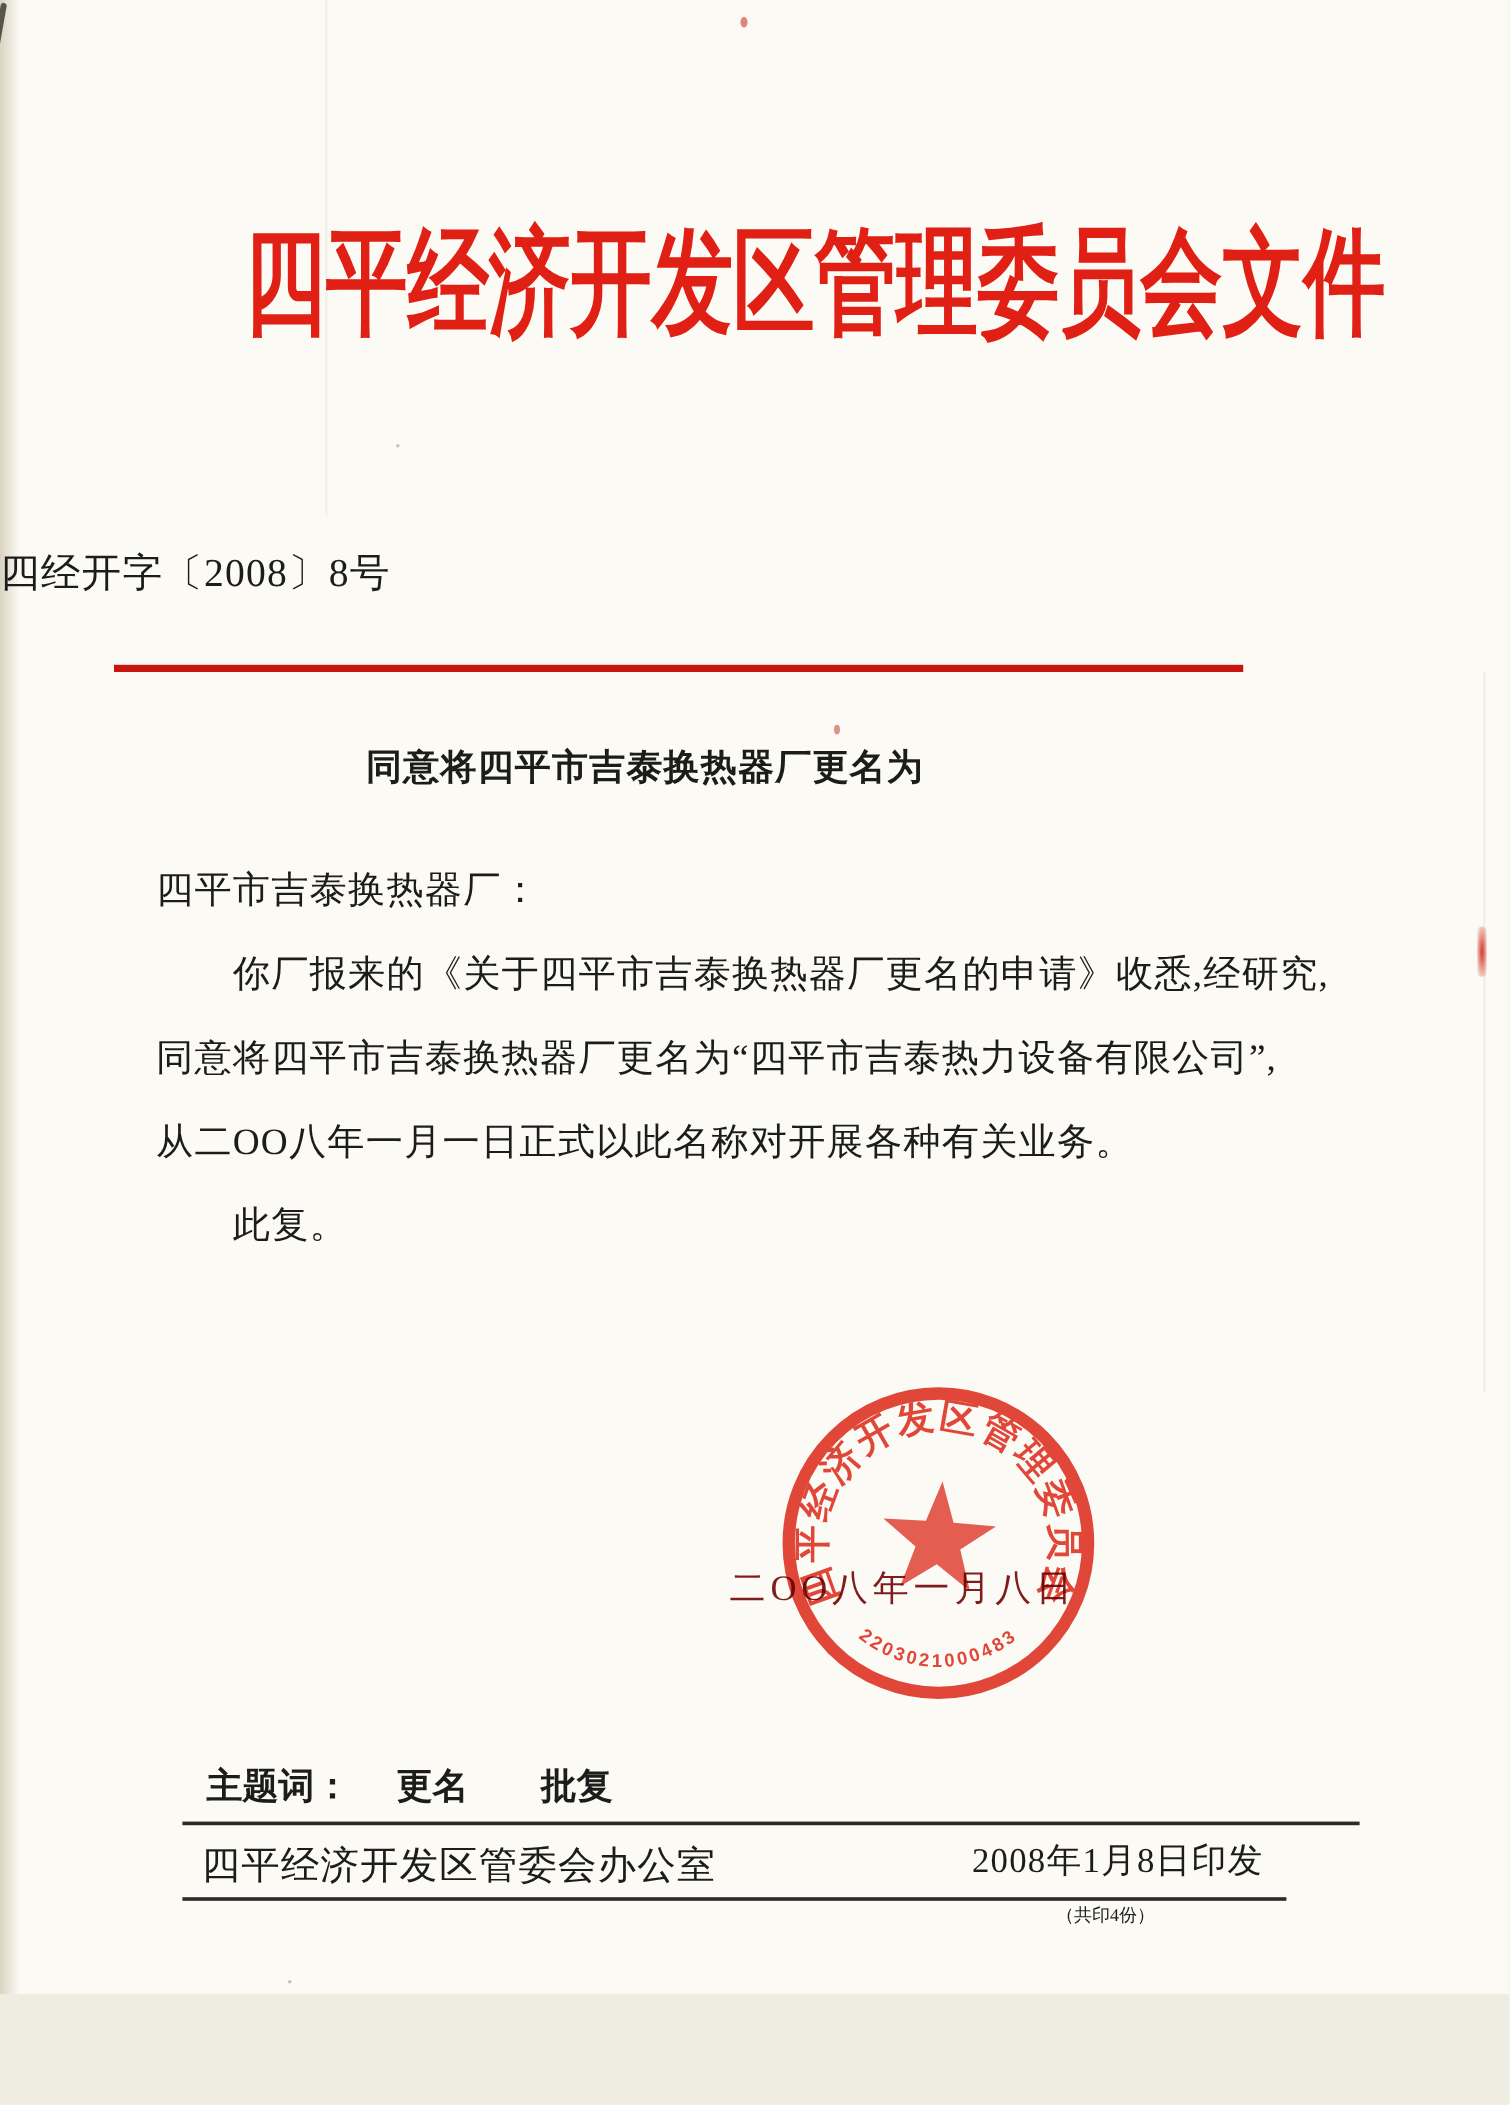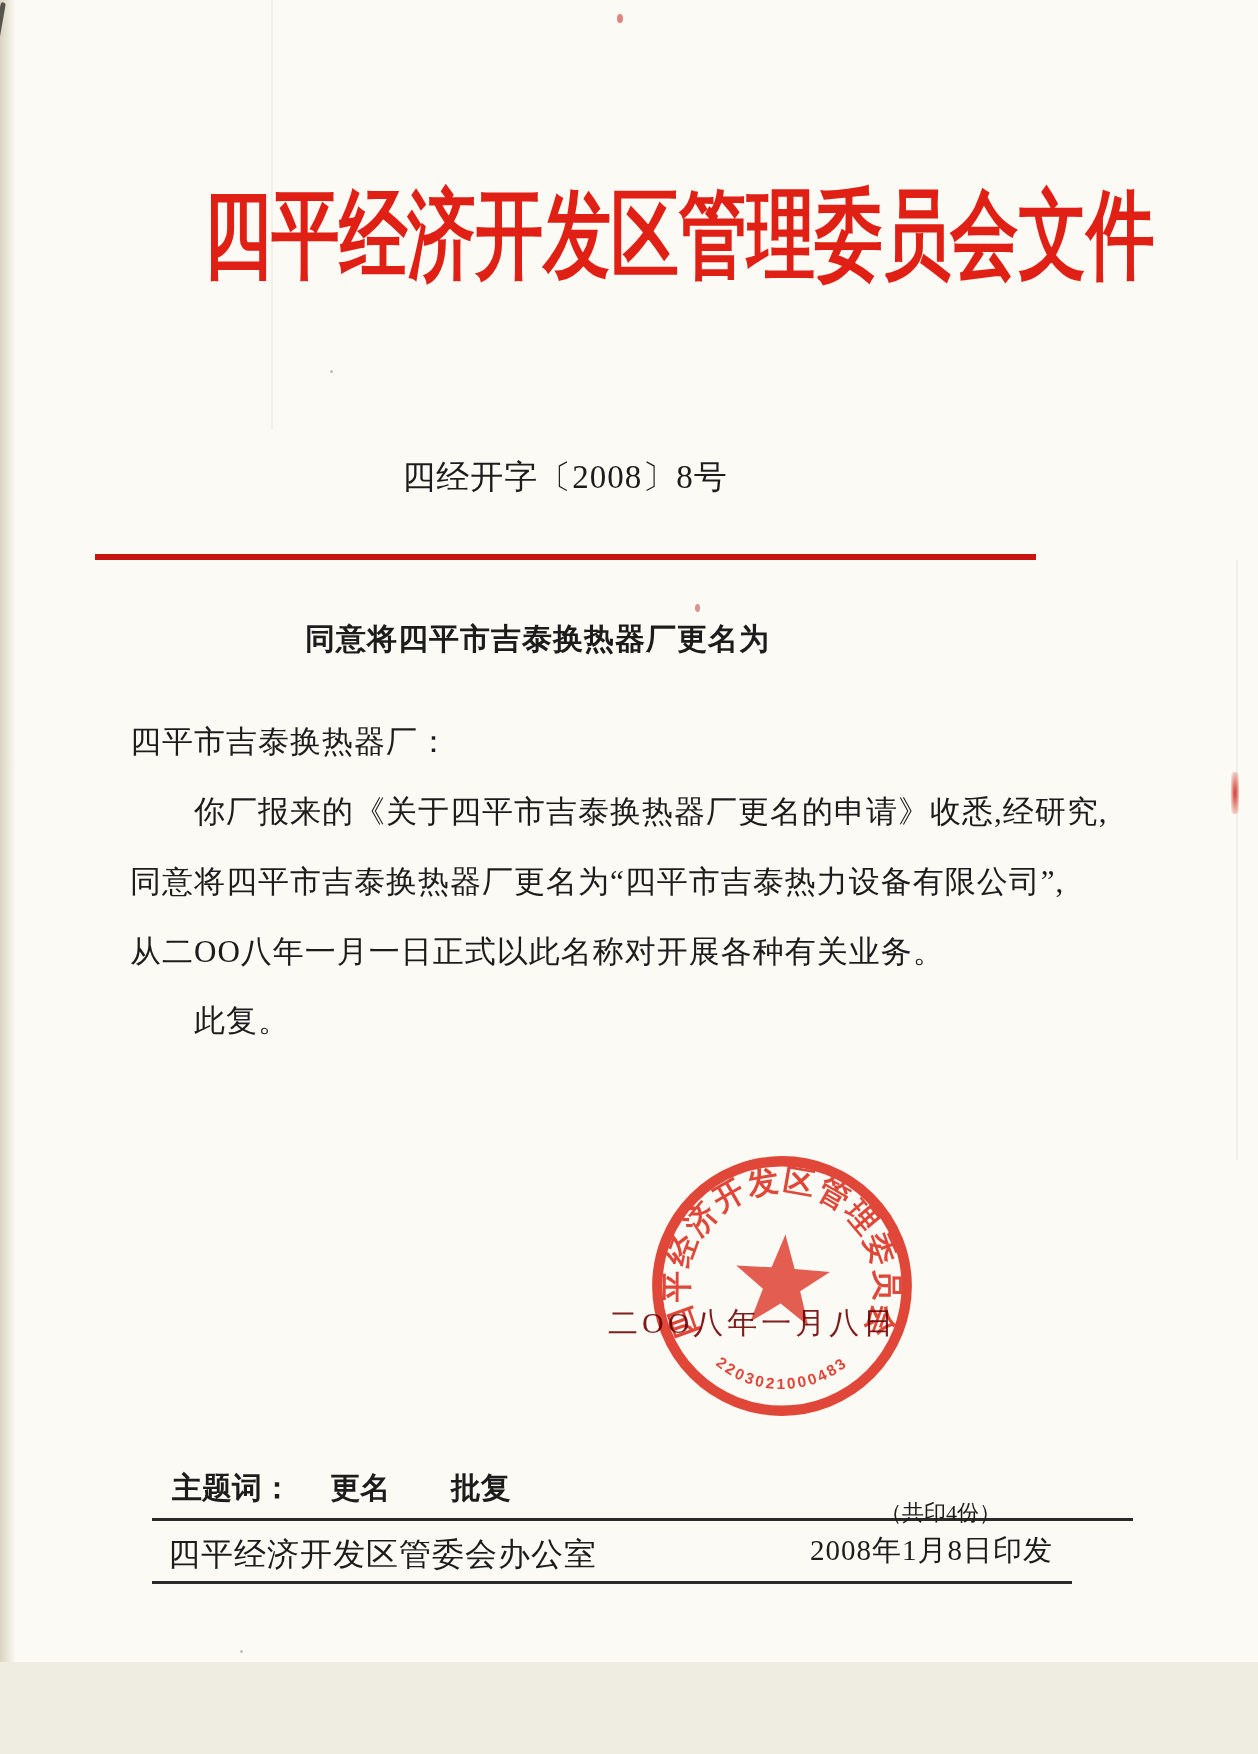--- a/index.html
+++ b/index.html
@@ -24,21 +24,21 @@
 
   
   .header{position:absolute;left:0;top:182px;width:1140px;text-align:center;}
   .header .big{
     display:inline-block;
     font-size:97px;font-weight:bold;line-height:1.12;
     letter-spacing:0px;white-space:nowrap;
     transform:scaleX(0.70);transform-origin:center;
     font-family:"Liberation Serif", serif;
   }
-  .doc-number{position:absolute;left:0;top:455px;width:1130px;text-align:center;
+  .doc-number{position:absolute;left:0;top:455px;width:1130px;
     font-size:33px;letter-spacing:1px;}
   .red-rule{position:absolute;left:95px;top:554px;width:941px;height:6px;background:#c8150f;}
 
   .subject-title{position:absolute;left:0;top:619px;width:1075px;text-align:center;
     font-size:30px;font-weight:bold;font-family:"Liberation Sans", sans-serif;letter-spacing:1px;}
 
   .bodyline{position:absolute;font-size:31px;letter-spacing:1px;white-space:nowrap;}
   .l1{left:130px;top:721px;}
   .l2{left:194px;top:791px;text-align:center;}
   .l3{left:130px;top:861px;}
@@ -53,21 +53,21 @@
 
   
   .kw-row{position:absolute;left:172px;top:1468px;font-size:30px;font-weight:bold;
     font-family:"Liberation Sans", sans-serif;white-space:nowrap;}
   .kw-row .kw1{margin-left:30px;}
   .kw-row .kw2{margin-left:52px;}
   .rule1{position:absolute;left:152px;top:1518px;width:981px;height:3px;background:#2a2a2a;}
   .issuer{position:absolute;left:168px;top:1533px;font-size:32px;letter-spacing:1px;white-space:nowrap;}
   .print-date{position:absolute;left:810px;top:1531px;font-size:29px;letter-spacing:1px;white-space:nowrap;}
   .rule2{position:absolute;left:152px;top:1581px;width:920px;height:3px;background:#2a2a2a;}
-  .copies{position:absolute;left:880px;top:1498px;font-size:22px;white-space:nowrap;}
+  .copies{position:absolute;left:880px;top:1587px;font-size:15px;white-space:nowrap;}
 </style>
 </head>
 <body>
 
 <div class="page">
 
   <div class="left-edge"></div>
   <div class="corner-slash"></div>
   <div class="crease-left"></div>
   <div class="crease-right"></div>

